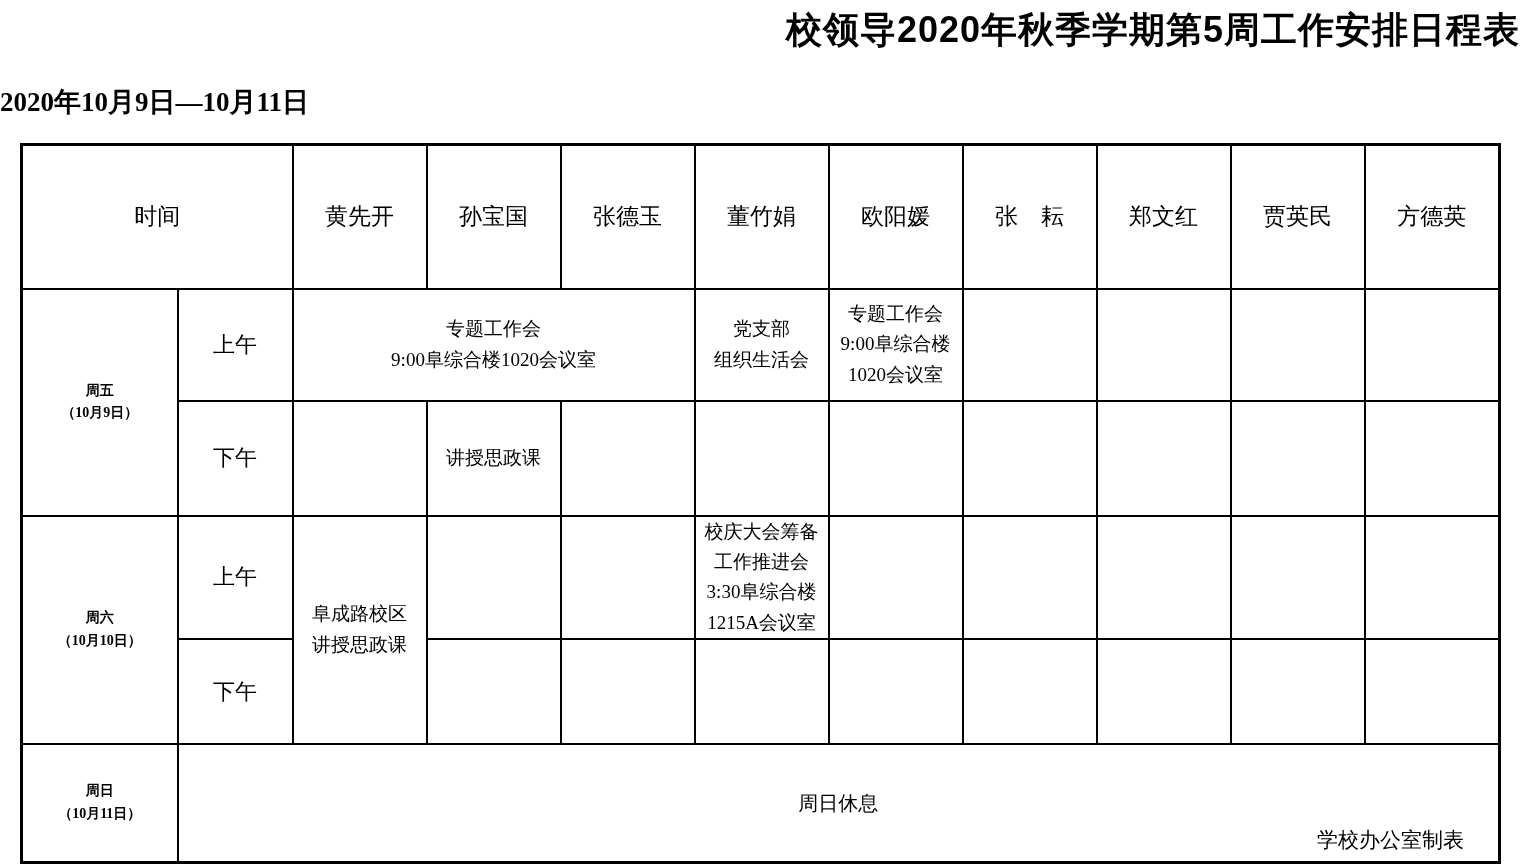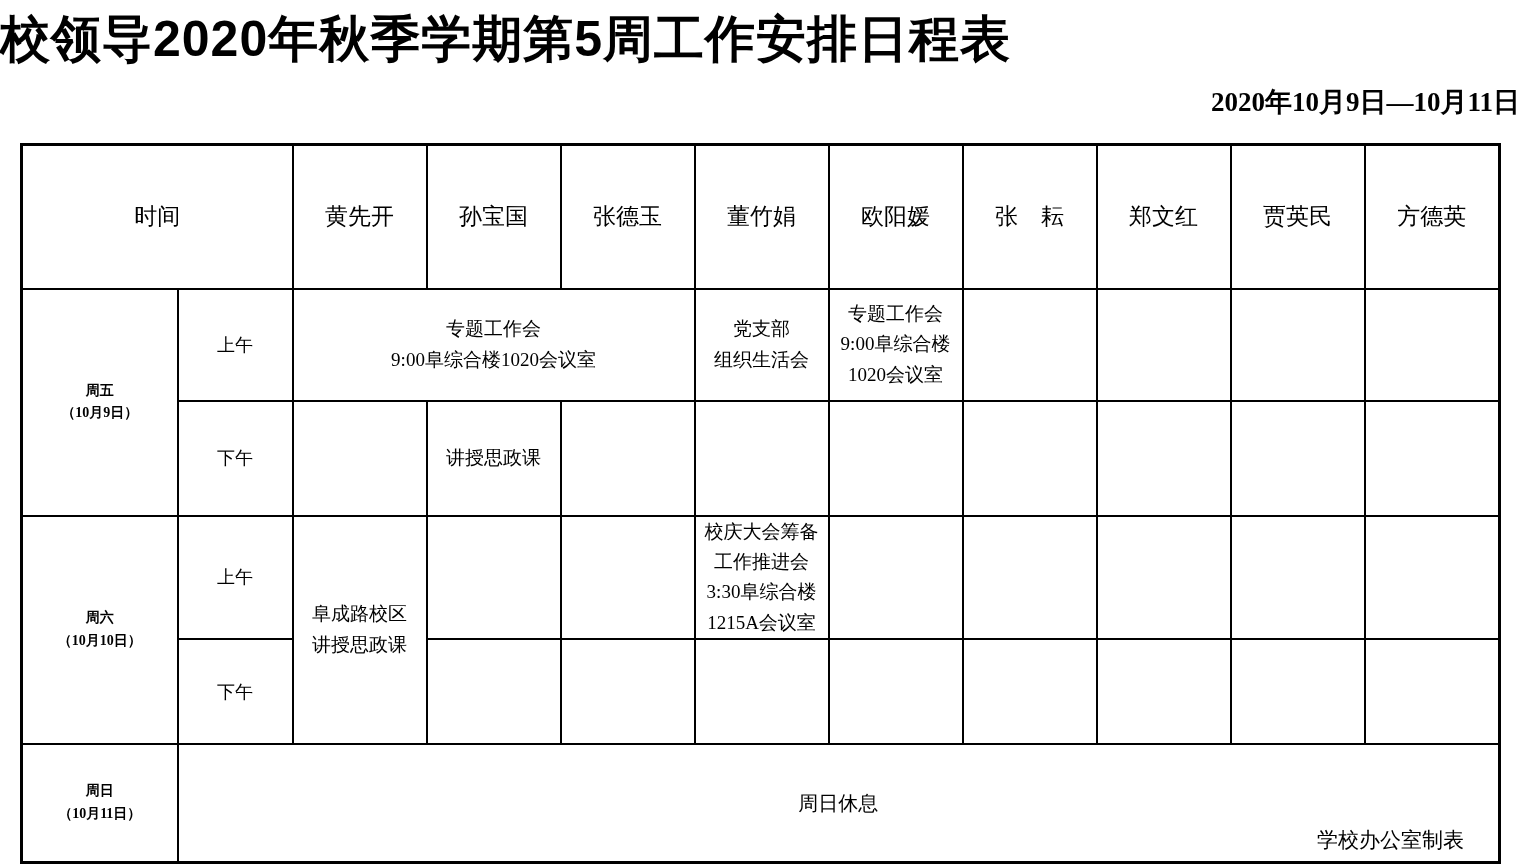--- a/index.html
+++ b/index.html
@@ -15,33 +15,33 @@
     width: 1520px;
     height: 865px;
     background: #ffffff;
     color: #000000;
   }
   .doc-title {
     position: absolute;
     top: 6px;
     left: 0;
     width: 100%;
-    text-align: left;
+    text-align: right;
     font-family: "Liberation Sans", "DejaVu Sans", sans-serif;
     font-weight: bold;
-    font-size: 50px;
+    font-size: 36px;
     letter-spacing: 1px;
     color: #000000;
   }
   .doc-subtitle {
     position: absolute;
     top: 84px;
     left: 0;
     width: 100%;
-    text-align: right;
+    text-align: left;
     font-family: "Liberation Serif", "DejaVu Serif", serif;
     font-weight: bold;
     font-size: 27px;
     color: #000000;
   }
   table.schedule {
     position: absolute;
     left: 20px;
     top: 143px;
     width: 1480px;
@@ -69,21 +69,21 @@
     font-weight: normal;
     font-size: 23px;
   }
   .day {
     font-weight: bold;
     font-size: 14px;
     line-height: 1.6;
   }
   .ampm {
     font-weight: normal;
-    font-size: 18px;
+    font-size: 22px;
   }
   .evt {
     font-weight: normal;
     font-size: 19px;
     line-height: 1.6;
   }
   .rest {
     font-size: 20px;
   }
   .doc-footer {

